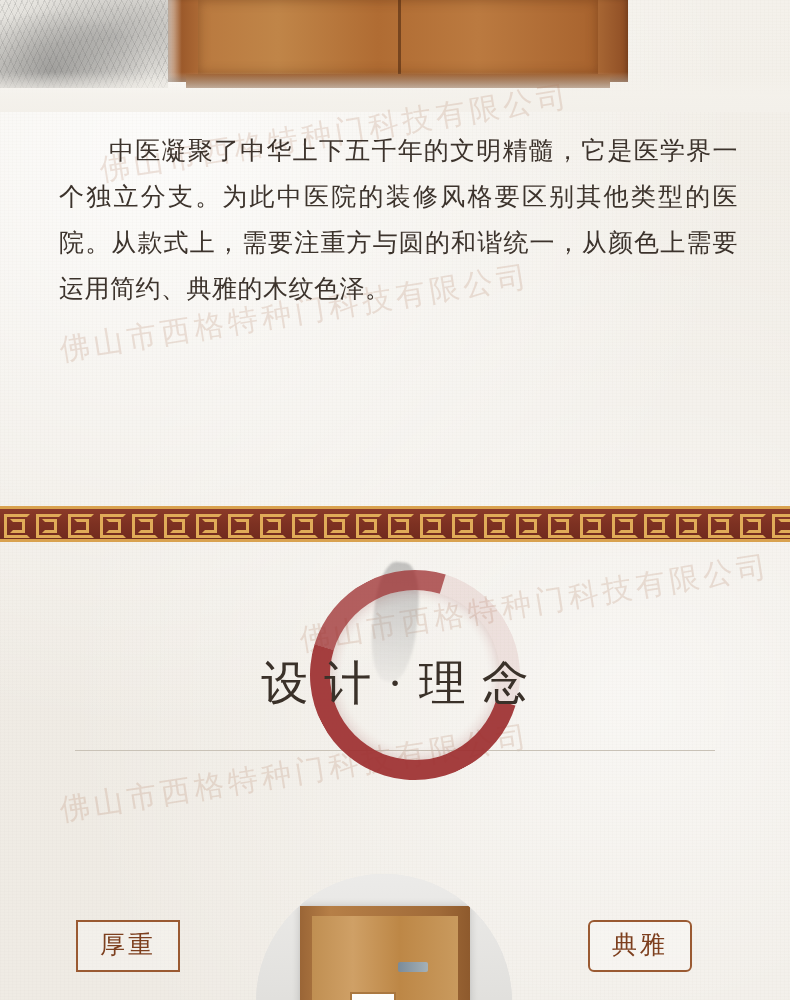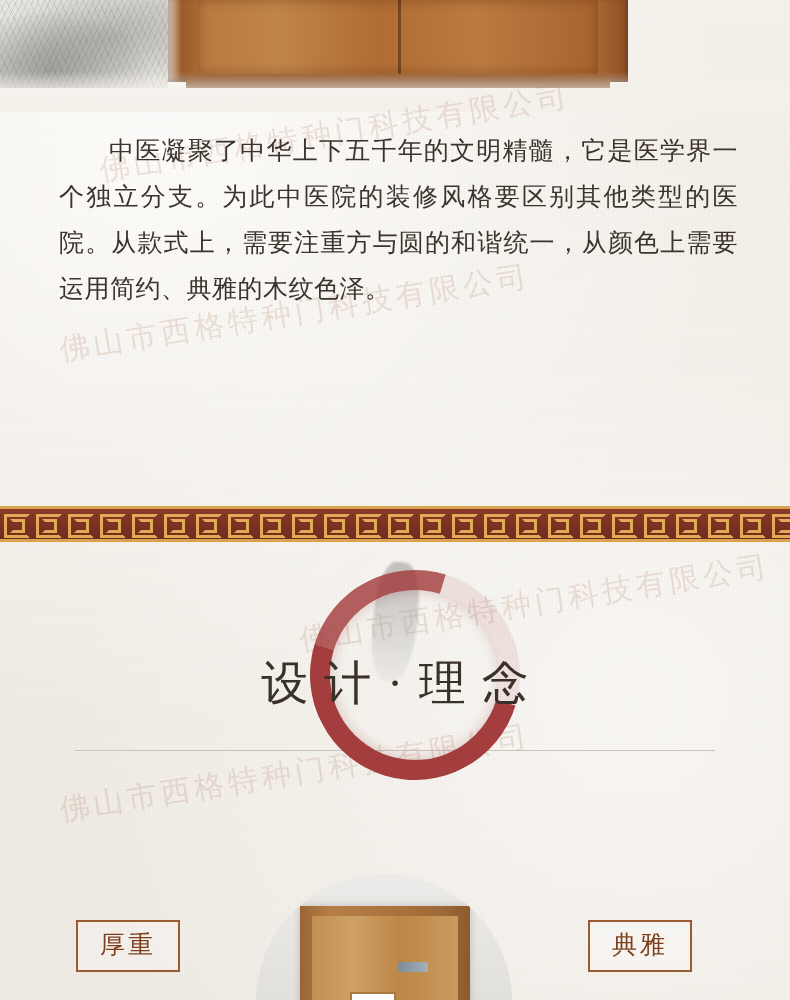--- a/index.html
+++ b/index.html
@@ -265,21 +265,21 @@
     border: 2px solid #9a5a32;
     color: #7d3f1e;
     font-size: 25px;
     line-height: 46px;
     text-align: center;
     letter-spacing: 3px;
     background: rgba(255,255,255,0.25);
     font-family: "Liberation Serif", "DejaVu Serif", serif;
   }
   .tag-left { left: 76px; }
-  .tag-right { right: 76px; }
+  .tag-right { right: 76px; border-radius: 6px; }
 
   .circle-photo {
     position: absolute;
     left: 50%; top: -6px;
     margin-left: -128px;
     width: 256px; height: 256px;
     border-radius: 50%;
     overflow: hidden;
     background: linear-gradient(180deg,#e9e9e7 0%, #dedddb 50%, #cfcecb 100%);
   }

